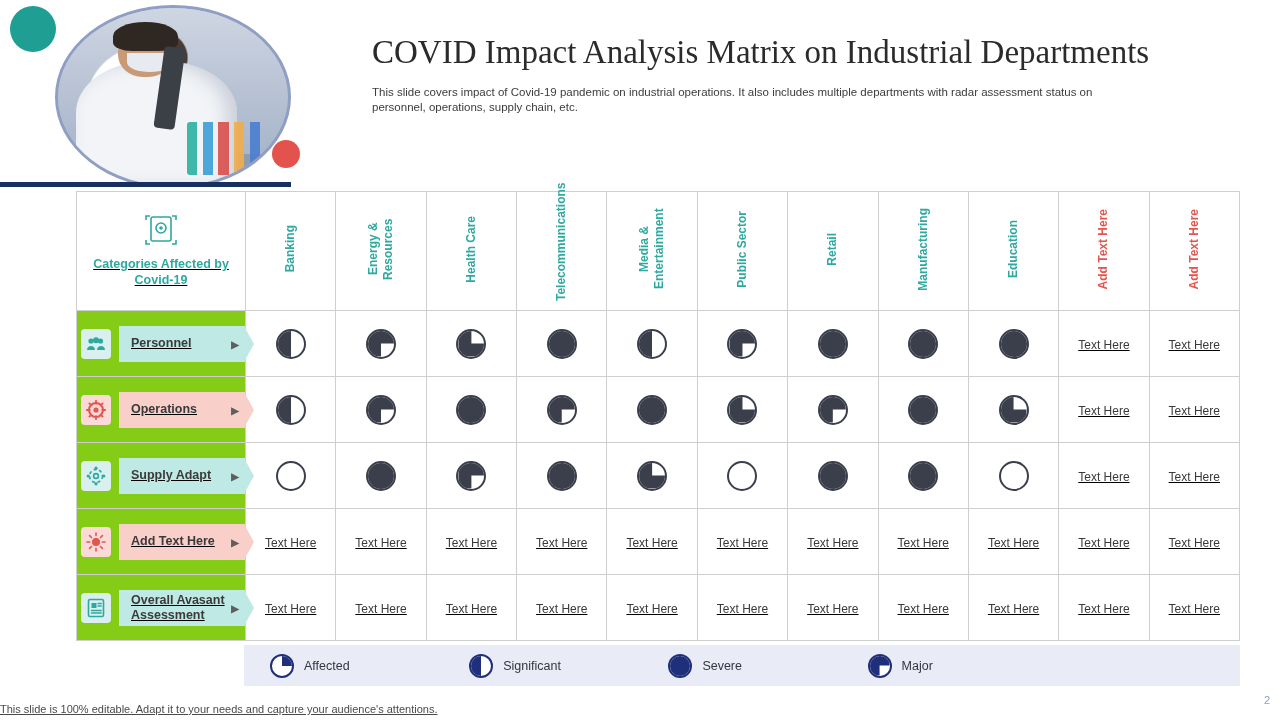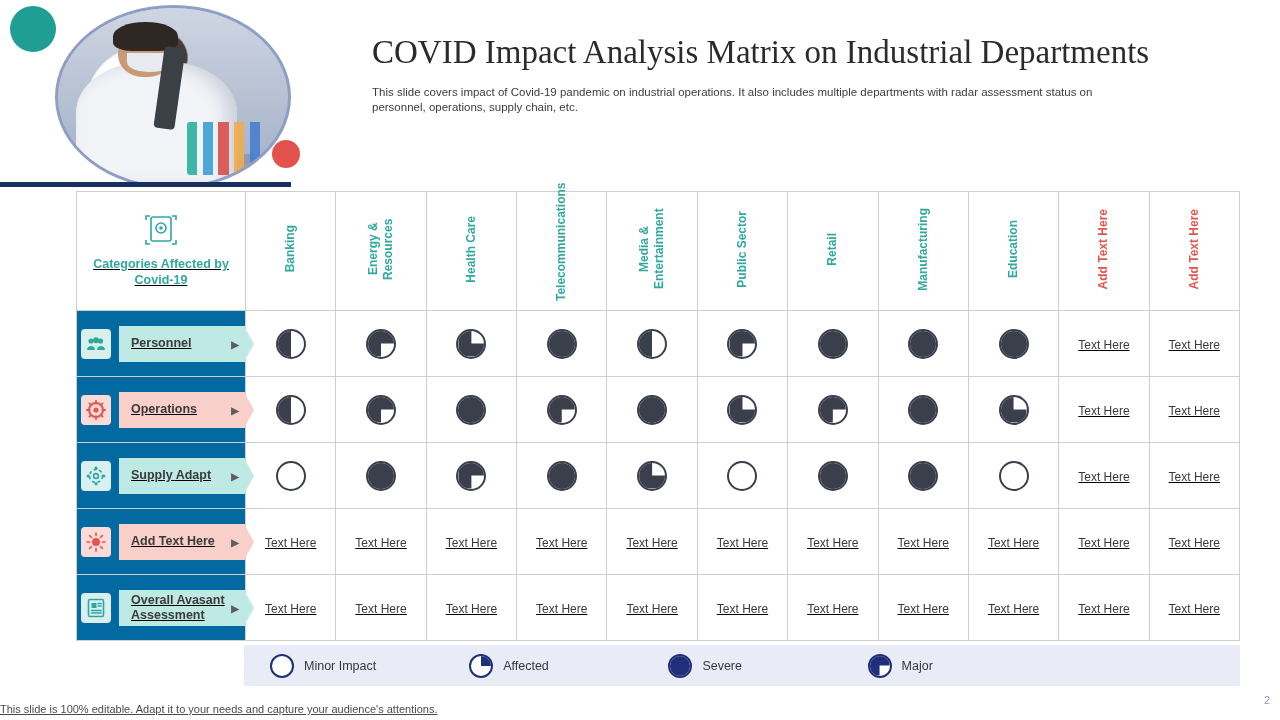--- a/index.html
+++ b/index.html
@@ -222,21 +222,21 @@
     text-align: center;
     max-height: 104px;
   }
   .col-head-inner.accent-red {
     color: #e2564f;
   }
 
   .row-label-cell {
     width: 168px;
     height: 65px;
-    background: #0369a1;
+    background: #84cc16;
     border: none;
     position: relative;
   }
   .row-label {
     position: relative;
     display: flex;
     align-items: center;
     height: 38px;
     margin-left: 4px;
   }
@@ -592,28 +592,30 @@
       <td class="cell"><span class="cell-text">Text Here</span></td>
       <td class="cell"><span class="cell-text">Text Here</span></td>
       <td class="cell"><span class="cell-text">Text Here</span></td>
     </tr>
 
   </tbody>
 </table>
 
 <div class="legend">
   <div class="legend-item">
-    <span class="legend-ball lb0"></span>
-    <span class="legend-label">Minor Impact</span>
-  </div>
-  <div class="legend-item">
     <span class="legend-ball lb25">
         <span class="lfill"></span>
       </span>
     <span class="legend-label">Affected</span>
+  </div>
+  <div class="legend-item">
+    <span class="legend-ball lb50">
+        <span class="lfill"></span>
+      </span>
+    <span class="legend-label">Significant</span>
   </div>
   <div class="legend-item">
     <span class="legend-ball lb100">
         <span class="lfill"></span>
       </span>
     <span class="legend-label">Severe</span>
   </div>
   <div class="legend-item">
     <span class="legend-ball lb75">
         <span class="lfill"></span>

